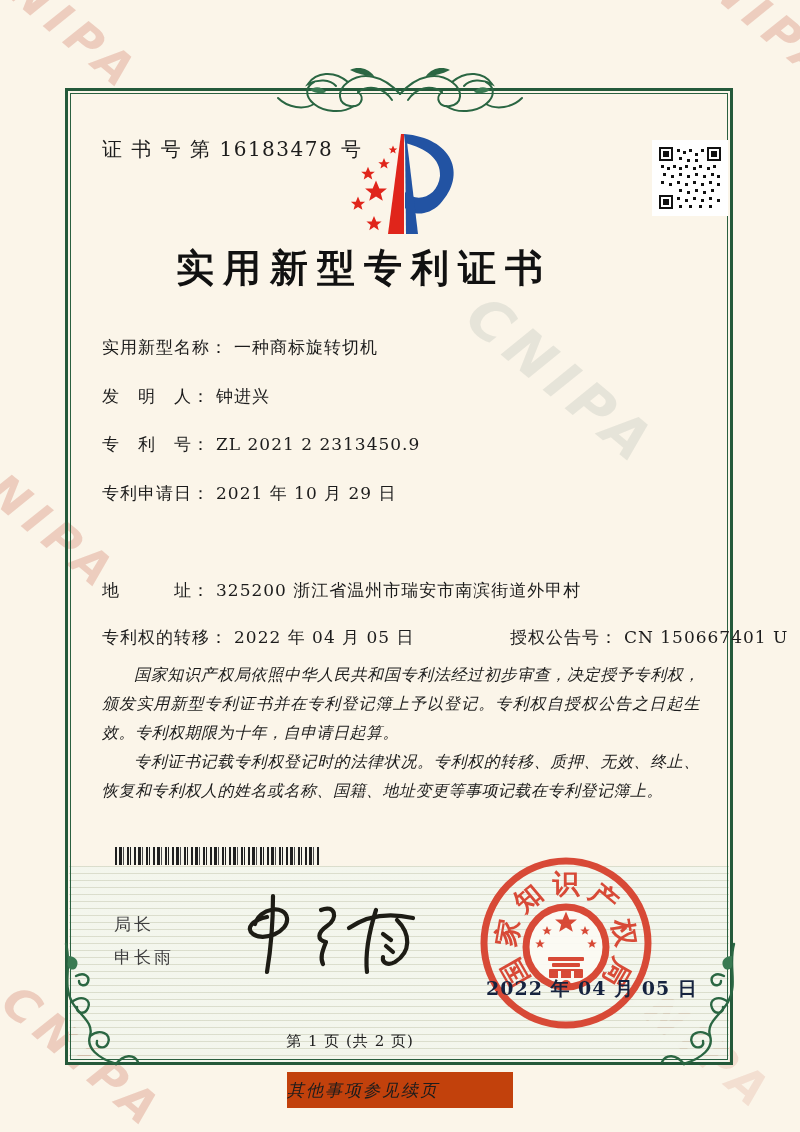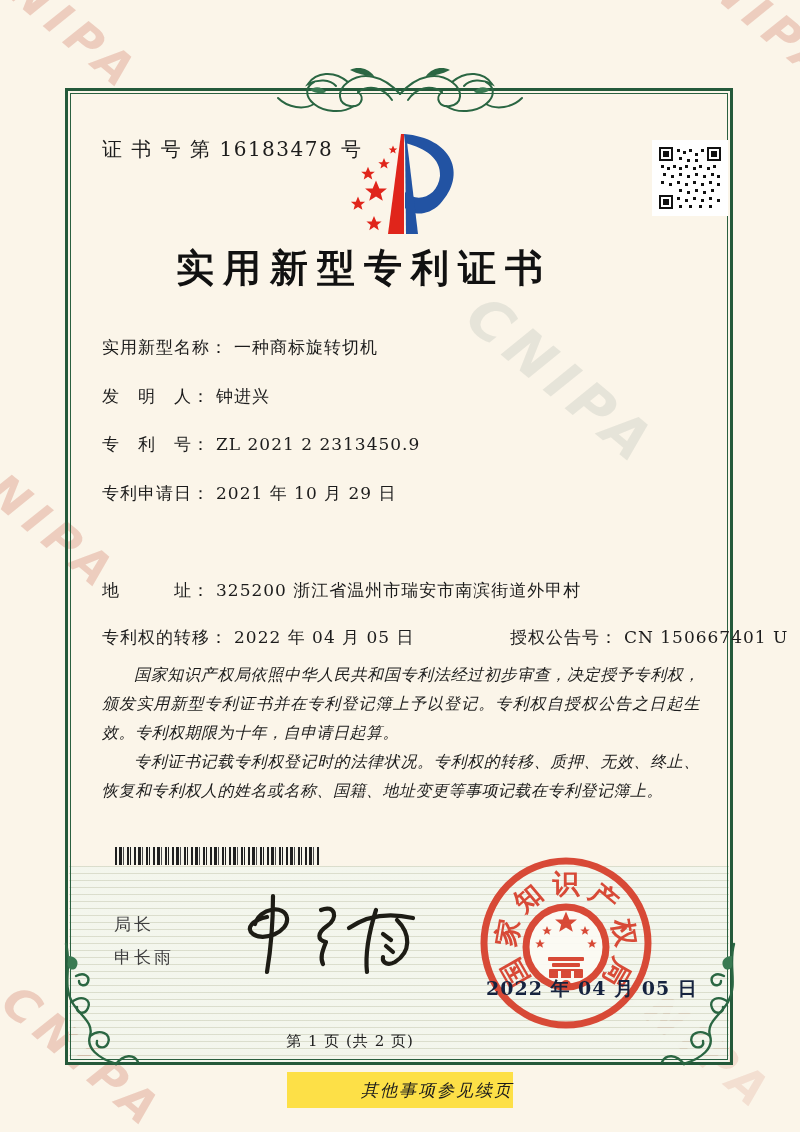--- a/index.html
+++ b/index.html
@@ -73,21 +73,21 @@
     position:absolute; left:486px; top:976px; width:170px; text-align:center;
     font-size:19px; font-weight:bold; color:#16233f; letter-spacing:1px;
     white-space:nowrap;
   }
   .page-info {
     position:absolute; left:0; top:1032px; width:700px; text-align:center;
     font-size:15px; letter-spacing:1px;
   }
   .footer-note-box {
     position:absolute; left:287px; top:1072px; width:226px; height:36px;
-    background:#fde047; display:flex; align-items:center; justify-content:flex-end;font-family:Liberation Serif, serif;
+    background:#c2410c; display:flex; align-items:center; justify-content:flex-start;font-family:Liberation Serif, serif;
   }
   .footer-note { font-size:17px; font-style:italic; letter-spacing:2px; color:#1c1c1c; }
 </style>
 </head>
 <body>
 
 <div class="page">
 
   <div class="wm wm-pink" style="left:-38px; top:-8px;">CNIPA</div>
   <div class="wm wm-pink" style="left:660px; top:-14px;">CNIPA</div>

